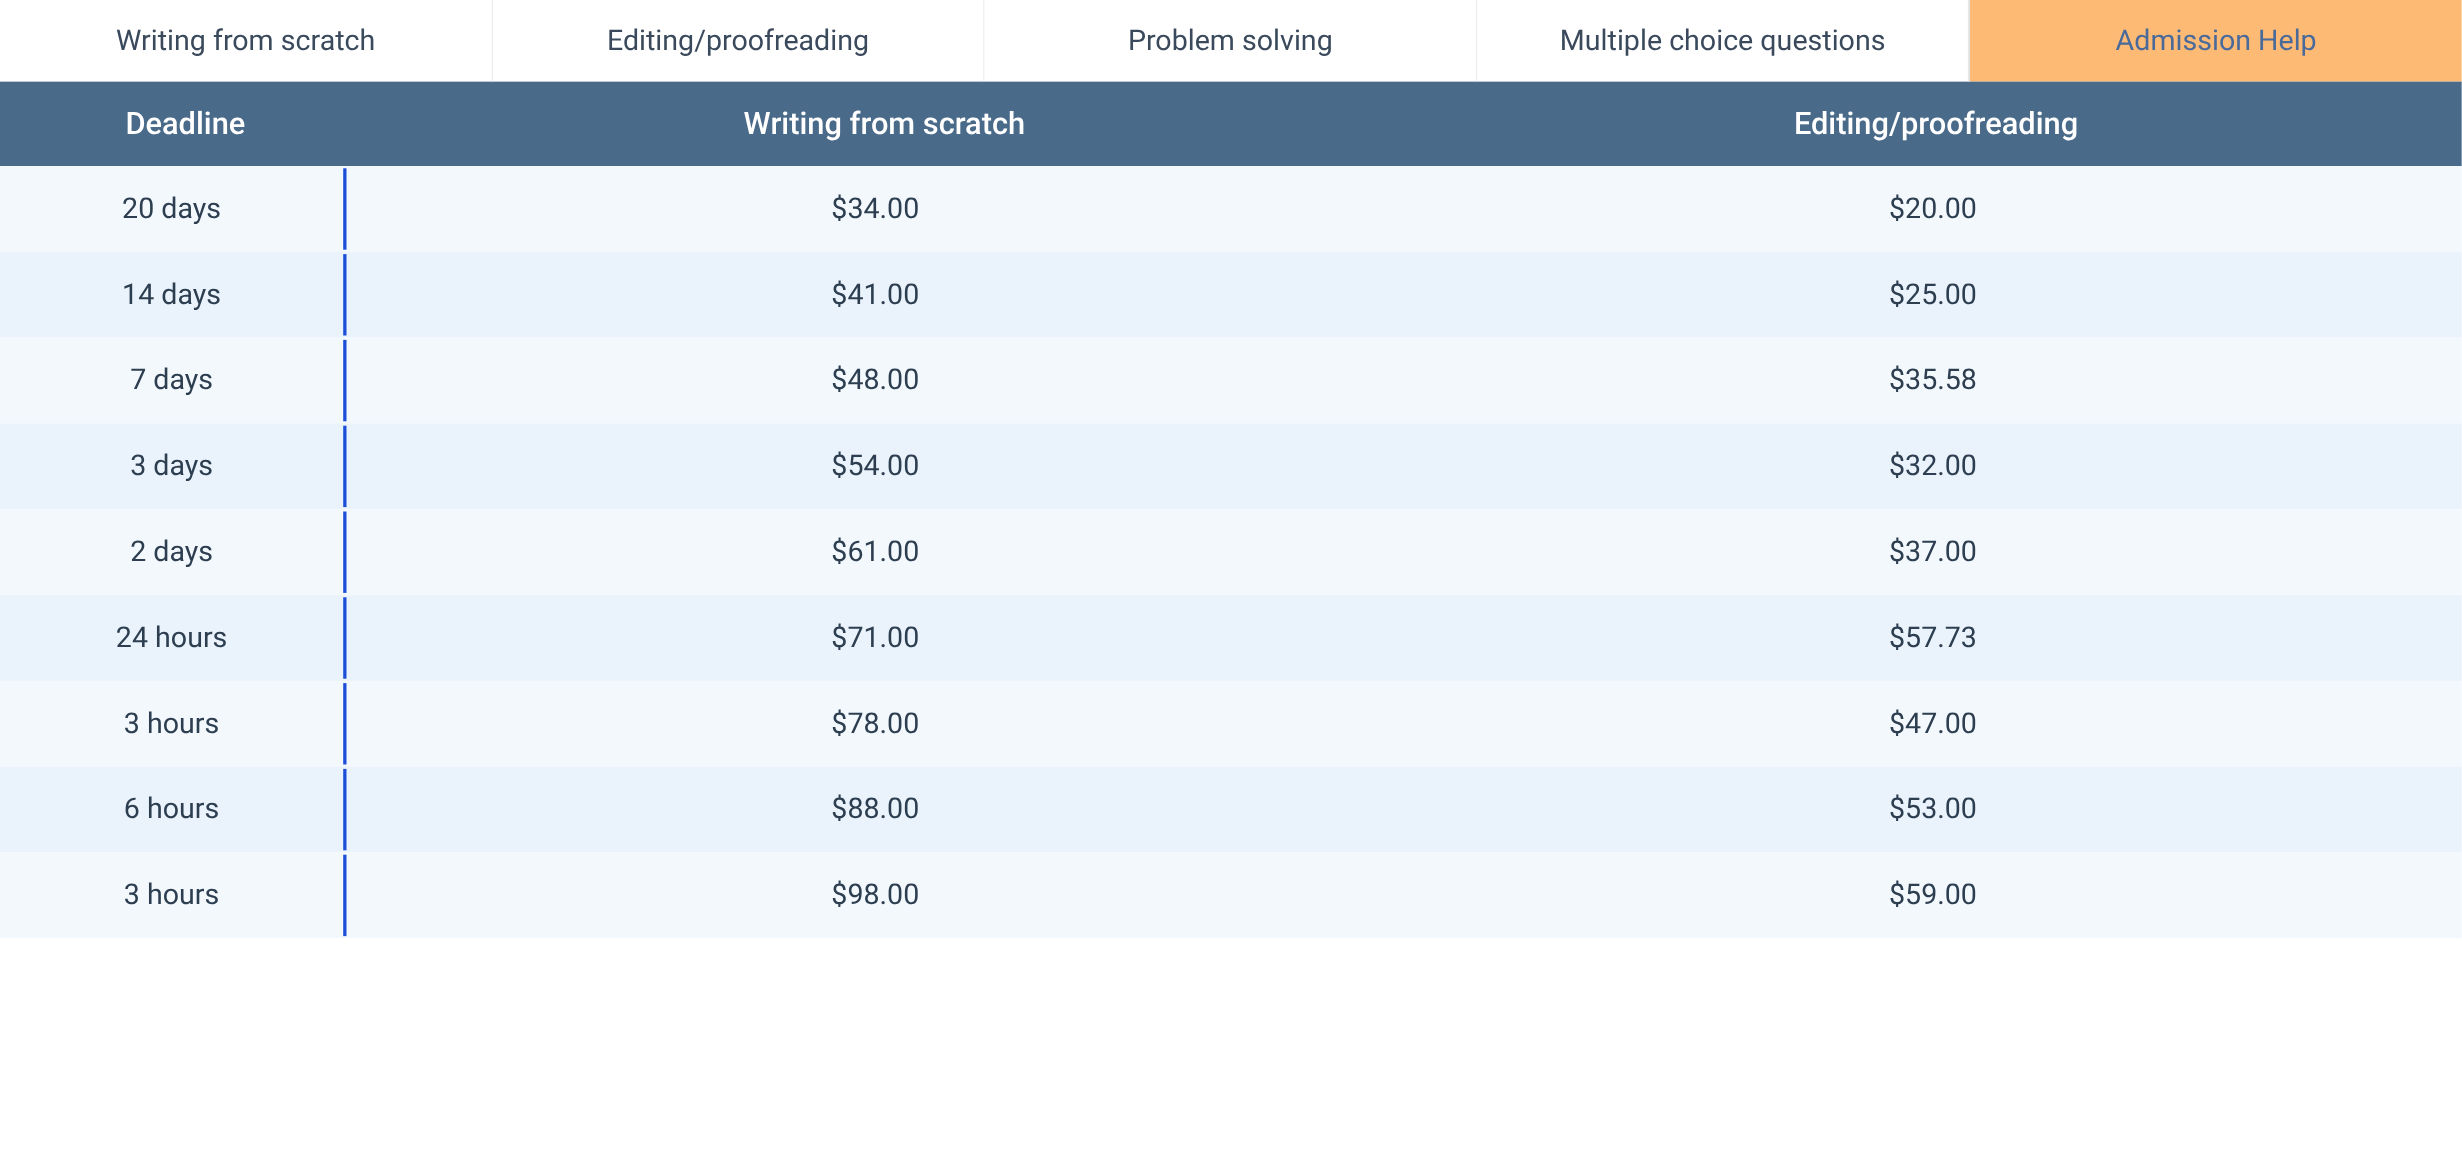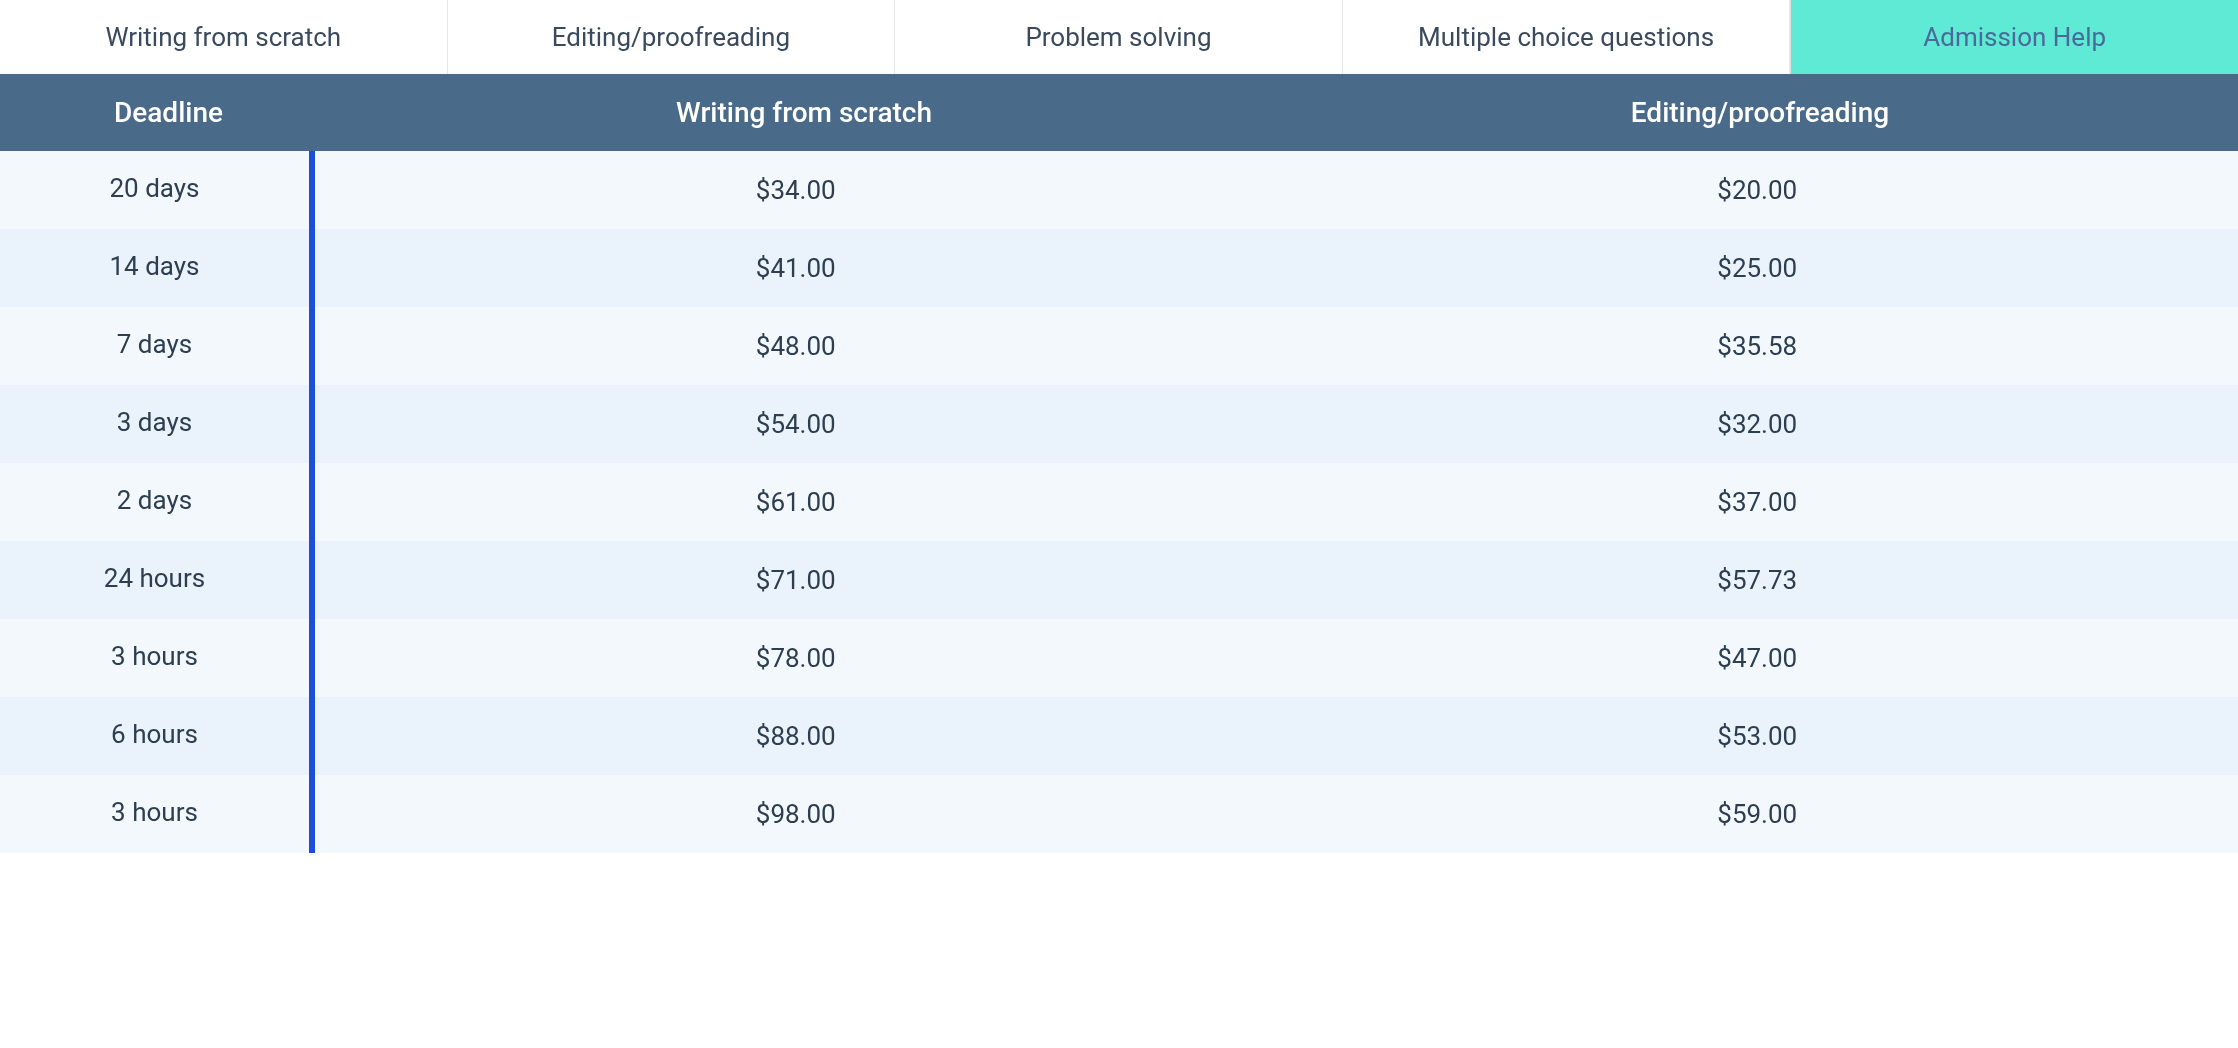--- a/index.html
+++ b/index.html
@@ -1,18 +1,19 @@
 <!DOCTYPE html>
 <html><head>
   <meta charset="utf-8">
   <style>
     * {
       margin: 0;
       padding: 0;
       box-sizing: border-box;
+      align-items: center;
     }
     body {
       font-family: -apple-system, BlinkMacSystemFont, "Segoe UI", Roboto, "Helvetica Neue", Arial, sans-serif;
       background: #ffffff;
       width: 2238px;
     }
     .tabs {
       display: flex;
       background: #ffffff;
     }
@@ -24,21 +25,21 @@
       color: #3a4a5c;
       cursor: pointer;
       border-right: 1px solid #e8e8e8;
       background: #ffffff;
     }
     .tab:last-child {
       border-right: none;
     }
     .tab.active {
       color: #4a6a9a;
-      background: #5eead4;
+      background: #fdba74;
       border-left: 1px solid #e0e0e0;
     }
     .table-wrapper {
       width: 100%;
     }
     .table-header {
       display: flex;
       background: #4a6a8a;
       color: #ffffff;
       font-size: 28px;
@@ -68,21 +69,21 @@
       font-size: 26px;
       color: #2c3e50;
     }
     .table-row:nth-child(odd) {
       background: #f3f8fd;
     }
     .table-row:nth-child(even) {
       background: #eaf2fb;
     }
     .table-row .col-deadline {
-      border-right: 6px solid #1d4ed8;
+      border-right: 3px solid #1d4ed8;
       padding: 22px 10px;
     }
     .table-row .col-writing,
     .table-row .col-editing {
       padding: 24px 10px;
     }
   </style>
 </head>
 <body>
 

